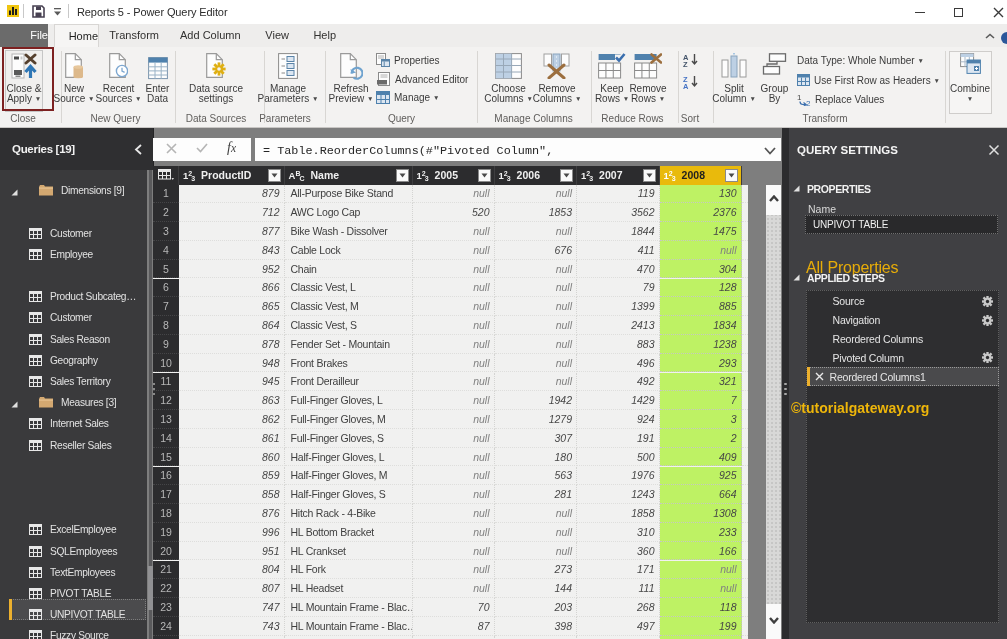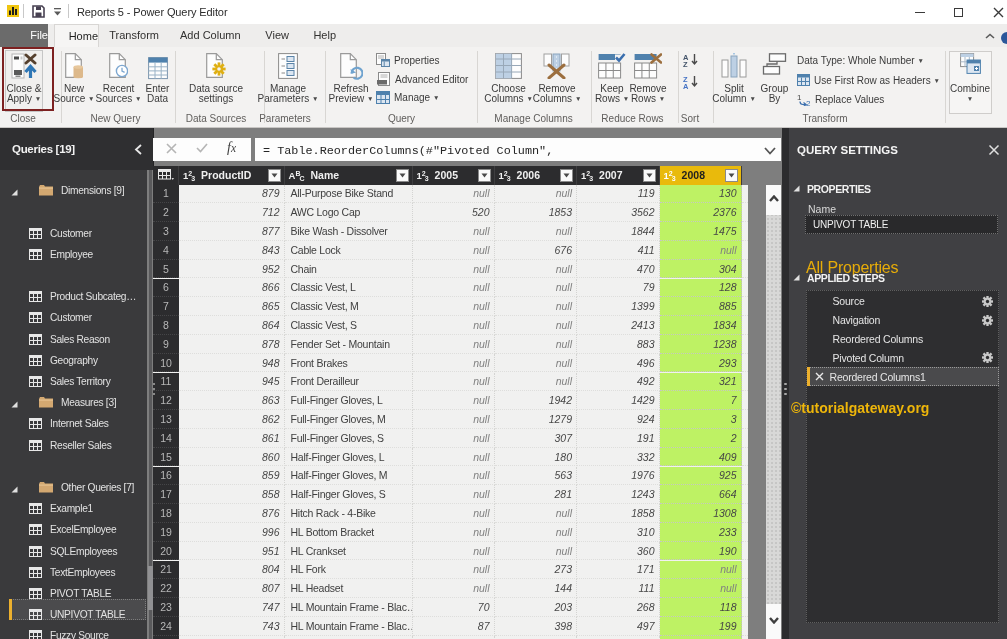--- a/index.html
+++ b/index.html
@@ -532,46 +532,20 @@
           <svg width="13" height="11" viewBox="0 0 13 11">
             <rect x="0.5" y="0.5" width="12" height="10" fill="none" stroke="#e8e8e8"></rect>
             <rect x="0" y="0" width="13" height="3" fill="#e8e8e8"></rect>
             <line x1="4.5" y1="3" x2="4.5" y2="11" stroke="#e8e8e8"></line>
             <line x1="8.5" y1="3" x2="8.5" y2="11" stroke="#e8e8e8"></line>
             <line x1="0" y1="6.5" x2="13" y2="6.5" stroke="#e8e8e8"></line>
           </svg>
         </span>
         <span class="txt">Internet Sales</span>
       </div>
-<div class="titem" style="top:301.7999999999999px">
-        <span class="tri">
-          <svg width="7" height="7" viewBox="0 0 7 7">
-            <path d="M6.5,0.5 L6.5,6.5 L0.5,6.5 Z" fill="#e0e0e0"></path>
-          </svg>
-        </span>
-        <span class="fico">
-          <svg width="14" height="11" viewBox="0 0 14 11">
-            <path d="M0,2 L0,10.5 L14,10.5 L14,1.5 L6,1.5 L5,0 L1,0 Z" fill="#d3a871"></path>
-            <rect x="0" y="2.6" width="14" height="1" fill="#e8c693"></rect>
-          </svg>
-        </span>
-        <span class="txt">Other Queries [7]</span>
-      </div>
-<div class="titem" style="top:322.9999999999999px">
-        <span class="ico">
-          <svg width="13" height="11" viewBox="0 0 13 11">
-            <rect x="0.5" y="0.5" width="12" height="10" fill="none" stroke="#e8e8e8"></rect>
-            <rect x="0" y="0" width="13" height="3" fill="#e8e8e8"></rect>
-            <line x1="4.5" y1="3" x2="4.5" y2="11" stroke="#e8e8e8"></line>
-            <line x1="8.5" y1="3" x2="8.5" y2="11" stroke="#e8e8e8"></line>
-            <line x1="0" y1="6.5" x2="13" y2="6.5" stroke="#e8e8e8"></line>
-          </svg>
-        </span>
-        <span class="txt">Example1</span>
-      </div>
 <div class="titem" style="top:365.39999999999986px">
         <span class="ico">
           <svg width="13" height="11" viewBox="0 0 13 11">
             <rect x="0.5" y="0.5" width="12" height="10" fill="none" stroke="#e8e8e8"></rect>
             <rect x="0" y="0" width="13" height="3" fill="#e8e8e8"></rect>
             <line x1="4.5" y1="3" x2="4.5" y2="11" stroke="#e8e8e8"></line>
             <line x1="8.5" y1="3" x2="8.5" y2="11" stroke="#e8e8e8"></line>
             <line x1="0" y1="6.5" x2="13" y2="6.5" stroke="#e8e8e8"></line>
           </svg>
         </span>
@@ -871,21 +845,21 @@
 <div class="cell num" style="left:424px;width:82.5px">191</div>
 <div class="cell c2008 num" style="left:506.5px;width:82px">2</div>
 <div class="cell" style="left:588.5px;width:6px;border-right:none"></div>
 </div>
 <div class="row" style="top:447.70000000000016px">
 <div class="rn">15</div>
 <div class="cell num" style="left:26px;width:105.5px">860</div>
 <div class="cell txtc" style="left:131.5px;width:128px">Half-Finger Gloves, L</div>
 <div class="cell nul" style="left:259.5px;width:82px">null</div>
 <div class="cell num" style="left:341.5px;width:82.5px">180</div>
-<div class="cell num" style="left:424px;width:82.5px">332</div>
+<div class="cell num" style="left:424px;width:82.5px">500</div>
 <div class="cell c2008 num" style="left:506.5px;width:82px">409</div>
 <div class="cell" style="left:588.5px;width:6px;border-right:none"></div>
 </div>
 <div class="row" style="top:466.50000000000017px">
 <div class="rn">16</div>
 <div class="cell num" style="left:26px;width:105.5px">859</div>
 <div class="cell txtc" style="left:131.5px;width:128px">Half-Finger Gloves, M</div>
 <div class="cell nul" style="left:259.5px;width:82px">null</div>
 <div class="cell num" style="left:341.5px;width:82.5px">563</div>
 <div class="cell num" style="left:424px;width:82.5px">1976</div>
@@ -922,21 +896,21 @@
 <div class="cell c2008 num" style="left:506.5px;width:82px">233</div>
 <div class="cell" style="left:588.5px;width:6px;border-right:none"></div>
 </div>
 <div class="row" style="top:541.7000000000002px">
 <div class="rn">20</div>
 <div class="cell num" style="left:26px;width:105.5px">951</div>
 <div class="cell txtc" style="left:131.5px;width:128px">HL Crankset</div>
 <div class="cell nul" style="left:259.5px;width:82px">null</div>
 <div class="cell nul" style="left:341.5px;width:82.5px">null</div>
 <div class="cell num" style="left:424px;width:82.5px">360</div>
-<div class="cell c2008 num" style="left:506.5px;width:82px">190</div>
+<div class="cell c2008 num" style="left:506.5px;width:82px">166</div>
 <div class="cell" style="left:588.5px;width:6px;border-right:none"></div>
 </div>
 <div class="row" style="top:560.5000000000001px">
 <div class="rn">21</div>
 <div class="cell num" style="left:26px;width:105.5px">804</div>
 <div class="cell txtc" style="left:131.5px;width:128px">HL Fork</div>
 <div class="cell nul" style="left:259.5px;width:82px">null</div>
 <div class="cell num" style="left:341.5px;width:82.5px">273</div>
 <div class="cell num" style="left:424px;width:82.5px">171</div>
 <div class="cell c2008 nul" style="left:506.5px;width:82px">null</div>

